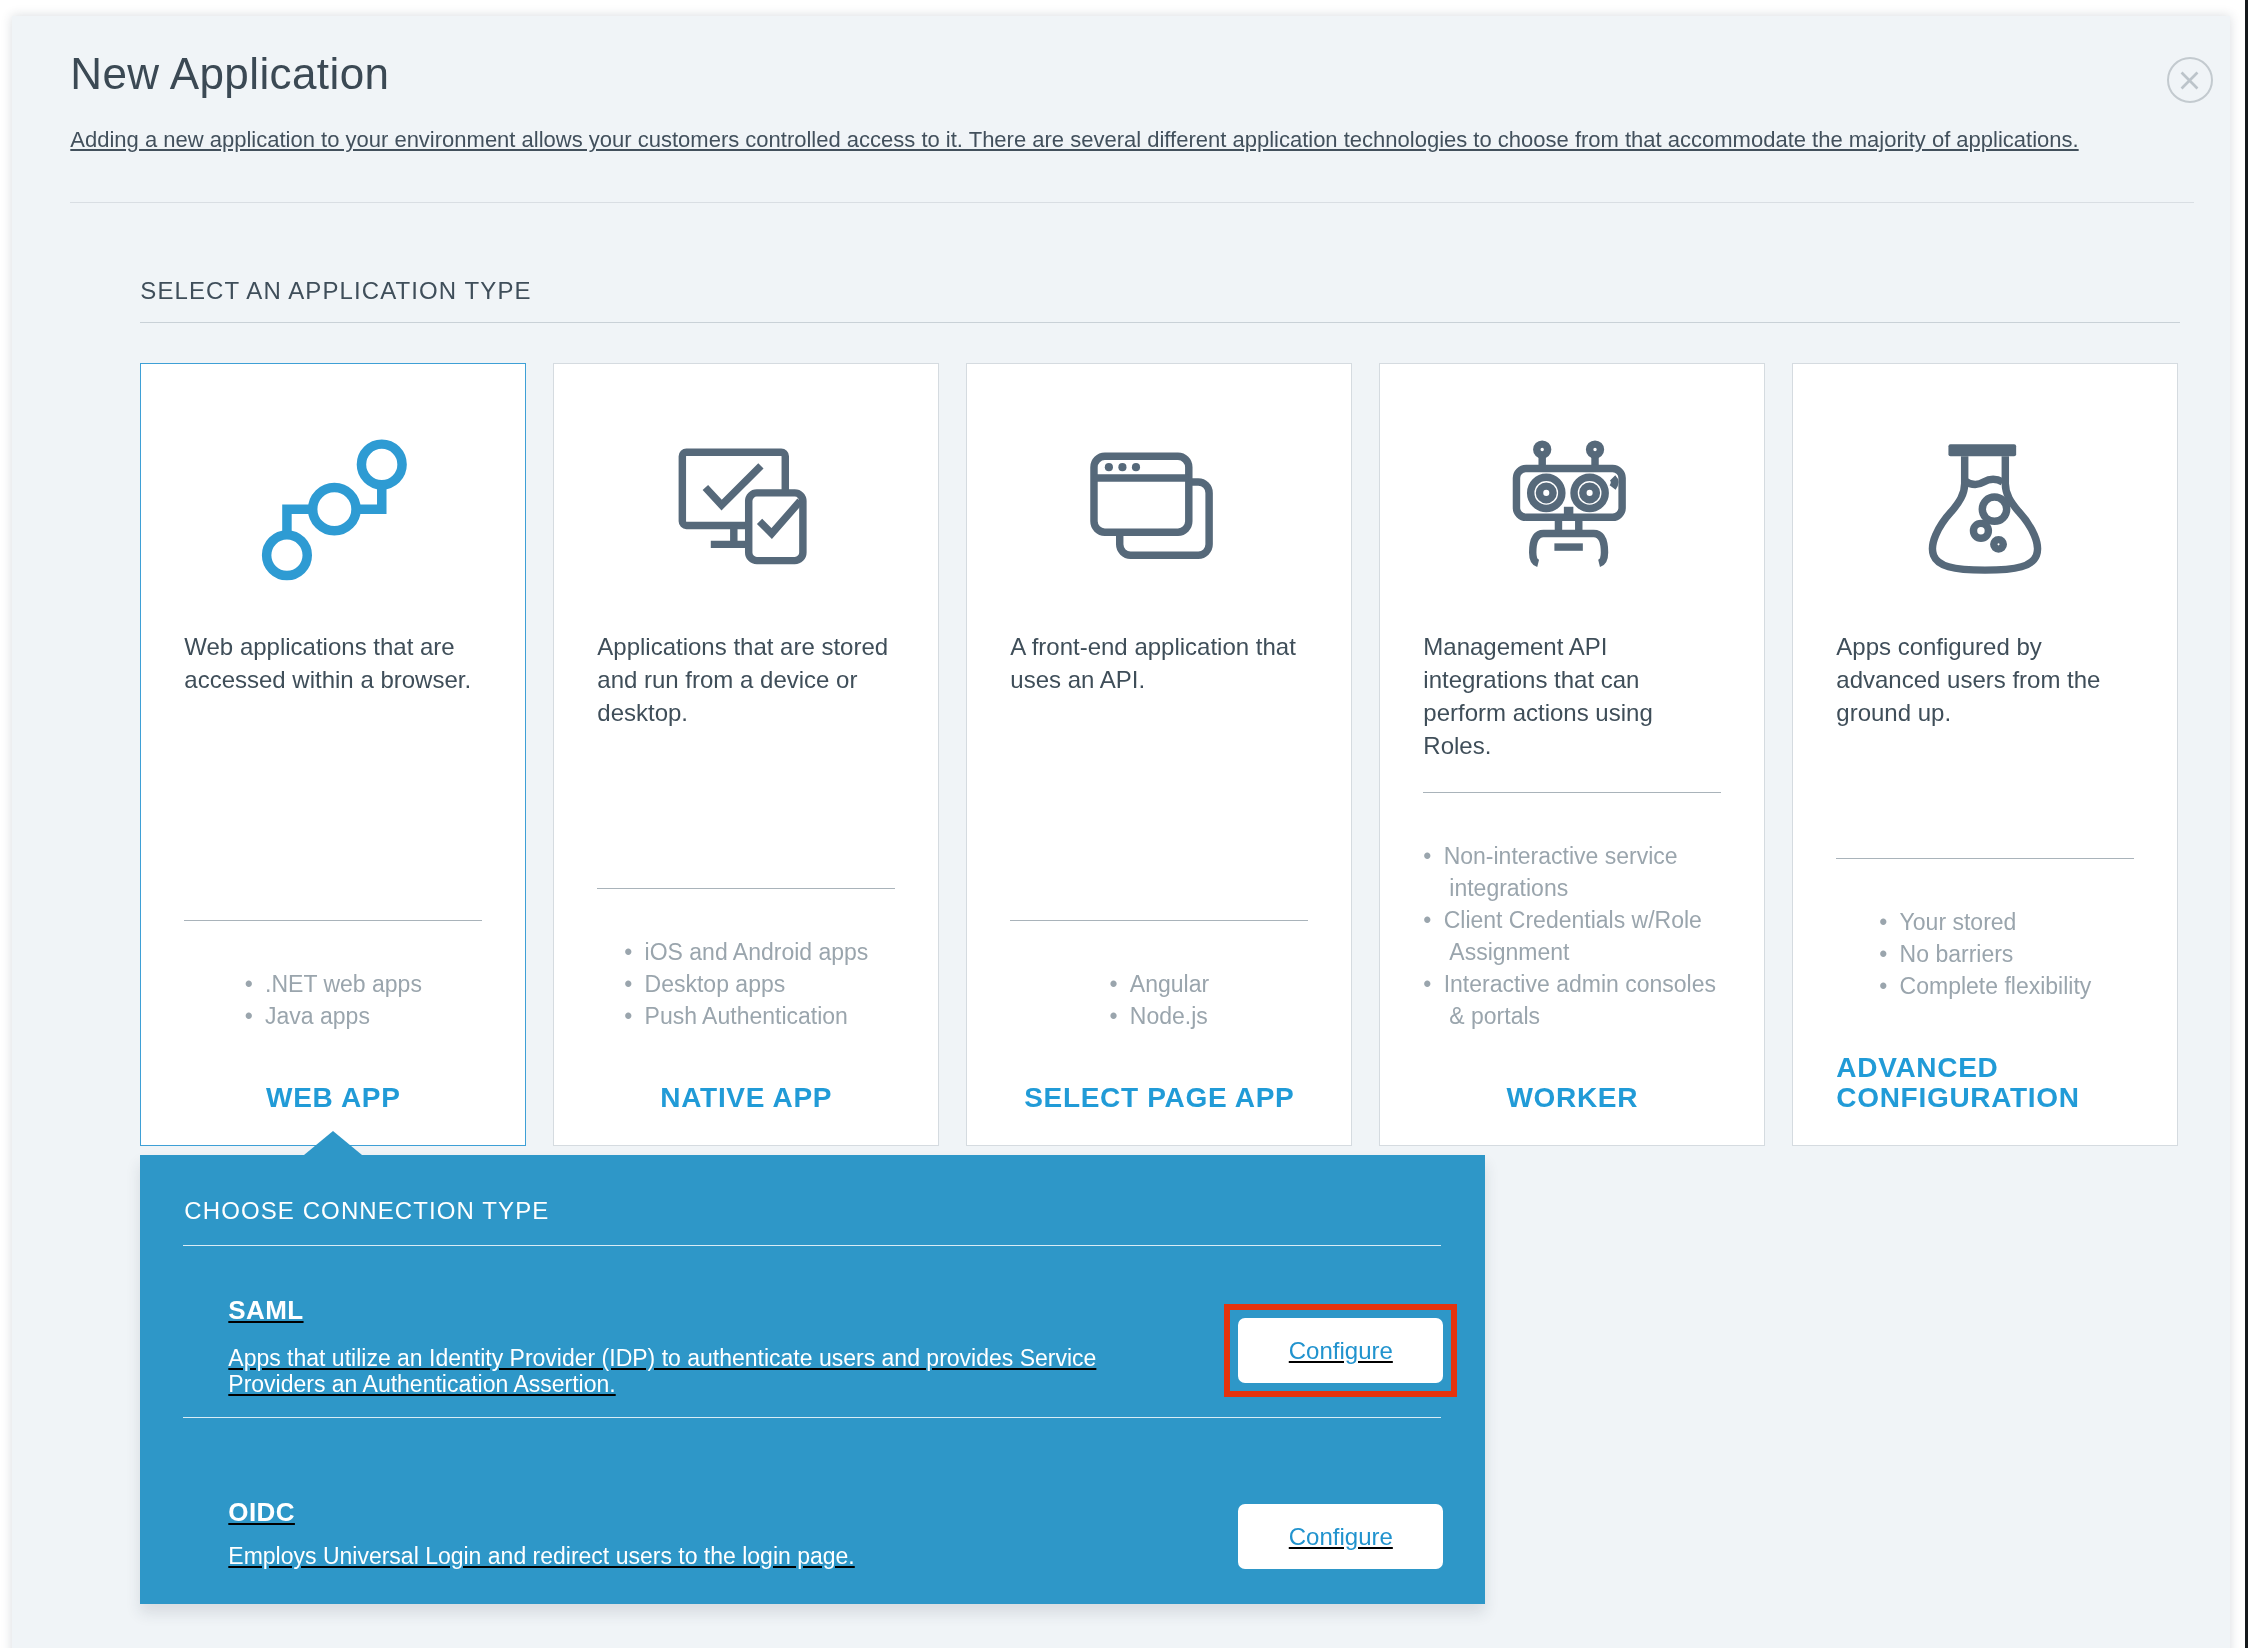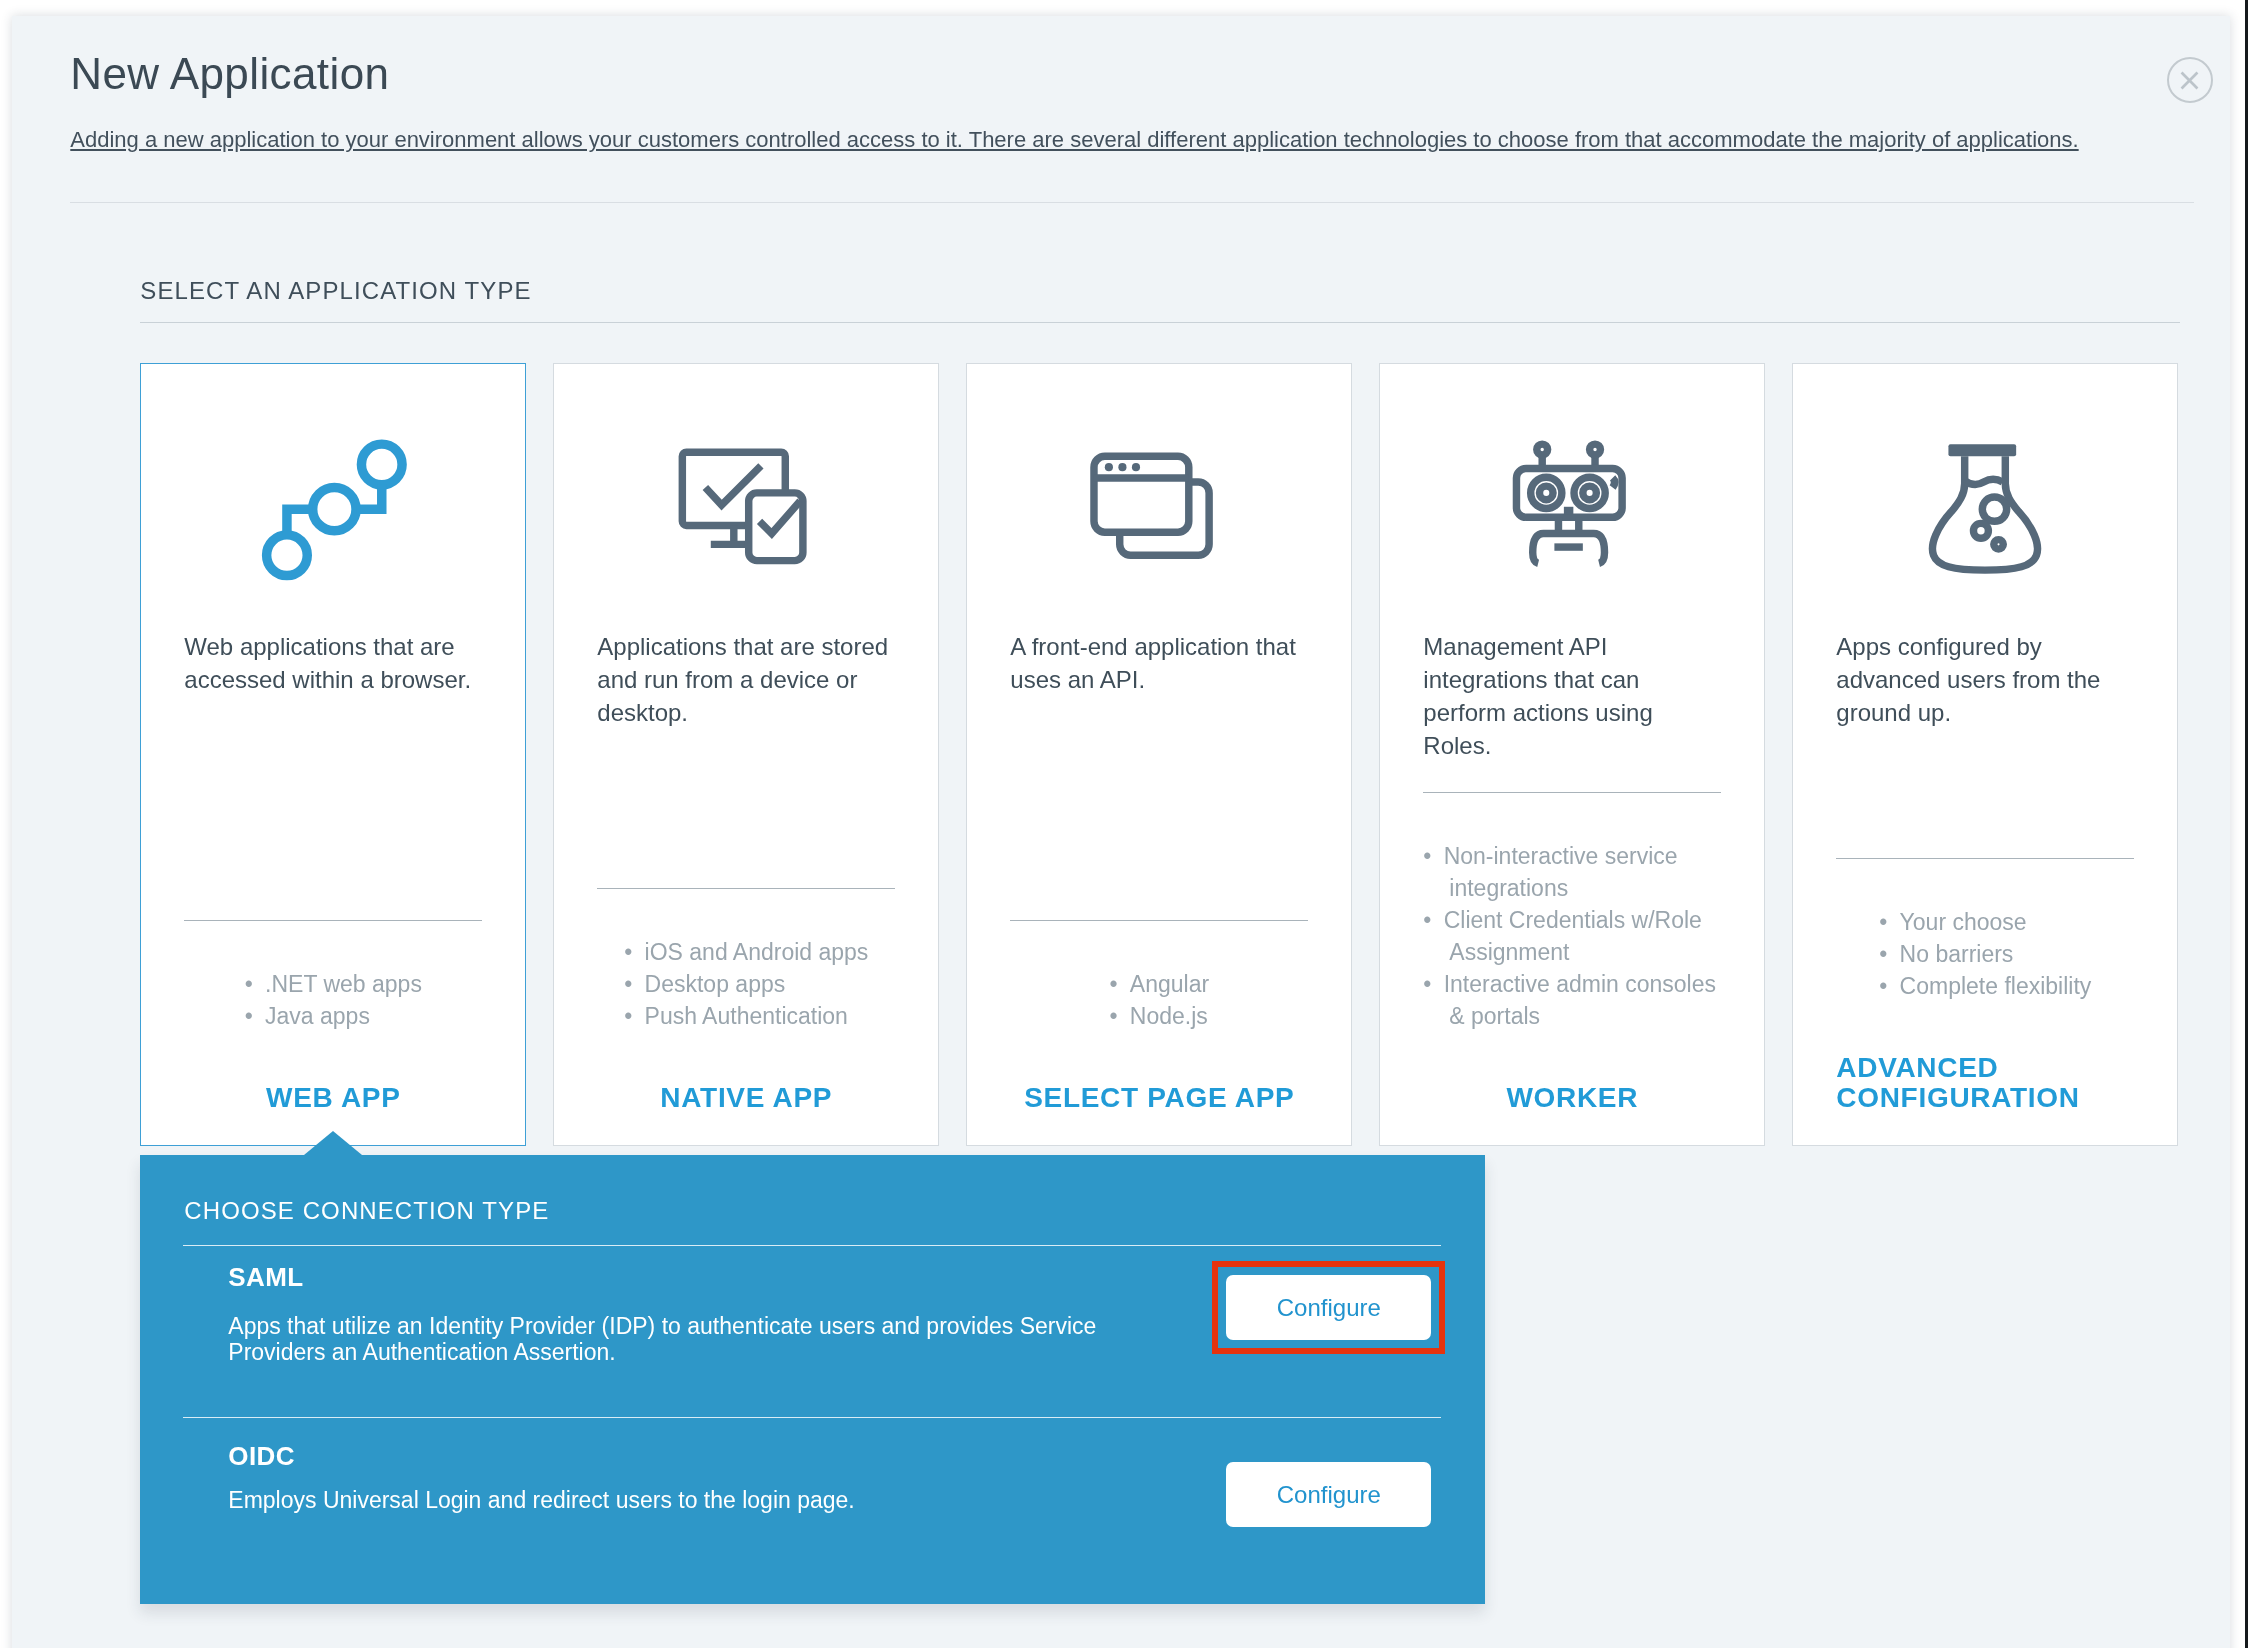--- a/index.html
+++ b/index.html
@@ -58,21 +58,21 @@
     position:relative; margin-top:9.7px; width:1345px; height:449px; background:#2e97c8;
     box-shadow:0 8.8px 14px rgba(30,50,65,.12);
   }
   .caret {
     position:absolute; top:-24px; left:164px; width:0; height:0;
     border-left:29px solid transparent; border-right:29px solid transparent;
     border-bottom:24.6px solid #2e97c8;
   }
   .panel-head { padding-top:42px; margin-left:44px; font-size:24px; color:#ffffff; letter-spacing:1.1px; font-weight:400; }
   .panel-div { margin:19.3px 44px 0 43px; height:1.8px; background:rgba(255,255,255,.82); }
-  .row { display:flex; align-items:flex-start; padding:0 54px 0 88px; min-height:151px; }
+  .row { display:flex; align-items:flex-end; padding:0 42px 0 88px; min-height:151px;text-decoration:underline; }
   .row-text { max-width:966px; }
   .row-title { font-size:26px; font-weight:700; color:#fff; letter-spacing:0.4px; }
   .row-desc { font-size:23px; line-height:26px; color:#fff; font-weight:400; }
   .row1 .row-title { margin-top:16px; }
   .row1 .row-desc { margin-top:19.3px; }
   .row2 .row-title { margin-top:23px; }
   .row2 .row-desc { margin-top:15px; }
   .btn-zone { margin-left:auto; }
   .red-highlight { margin:15px -14px 0 0; border:6.1px solid #e5330e; padding:8px; }
   .cfg-btn {
@@ -212,21 +212,21 @@
             <path d="M40,33 q7,5 14,1 t14,0"></path>
             <circle cx="62" cy="54" r="9"></circle>
             <circle cx="52" cy="70" r="5.5"></circle>
             <circle cx="65" cy="80" r="3.5"></circle>
           </svg>
         </div>
         <div class="card-desc">Apps configured by advanced users from the ground up.</div>
         <div class="card-footer">
           <div class="card-div"></div>
           <ul class="bullets">
-            <li>Your choose</li>
+            <li>Your stored</li>
             <li>No barriers</li>
             <li>Complete flexibility</li>
           </ul>
           <div class="card-label">ADVANCED CONFIGURATION</div>
         </div>
       </div>
 
     </div>
 
     <div class="panel">

